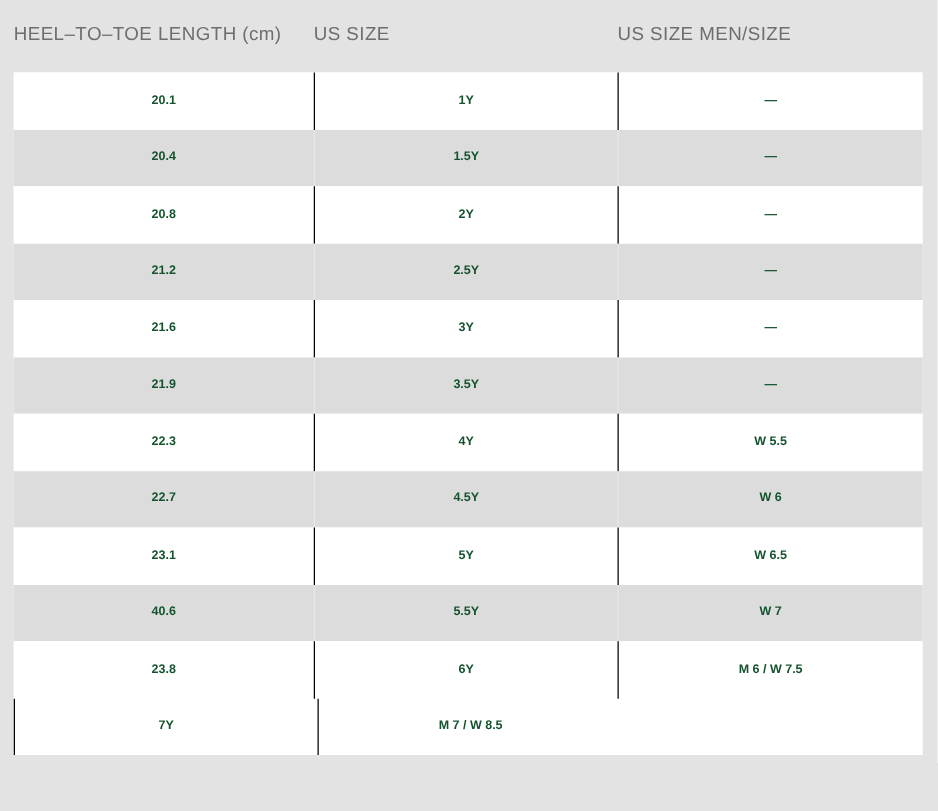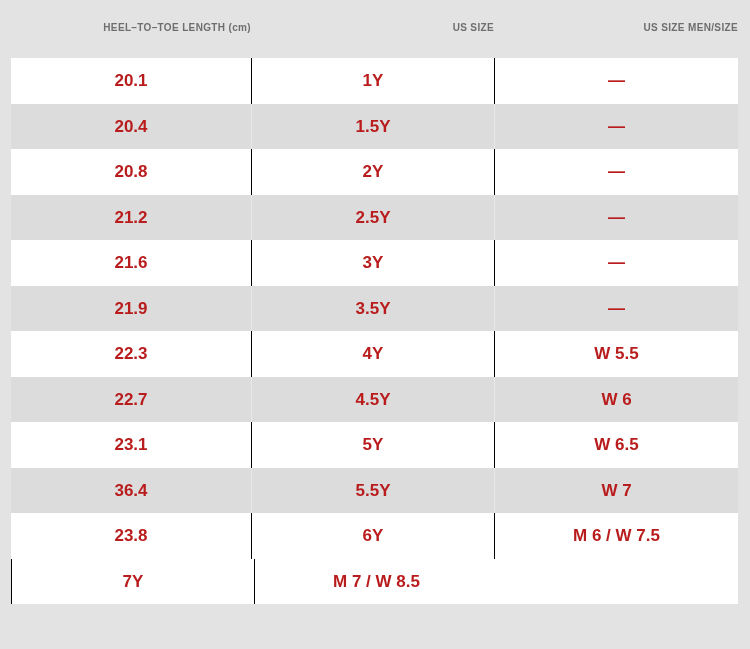--- a/index.html
+++ b/index.html
@@ -25,25 +25,25 @@
   
   .chart-header {
     display: flex;
     width: 727px;
     margin-left: 11px;
     height: 58px;
     align-items: center;
     background: #e3e3e3;
   }
   .chart-header .hcell {
-    font-size: 10px;
-    font-weight: bold;
+    font-size: 15px;
+    font-weight: normal;
     color: #6e6e6e;
     letter-spacing: 0.35px;
-    text-align: right;
+    text-align: left;
     line-height: 1.2;
     box-sizing: border-box;
     padding-bottom: 2px;
   }
   .col-1 { width: 240px; flex: 0 0 240px; }
   .col-2 { width: 243px; flex: 0 0 243px; }
   .col-3 { width: 244px; flex: 0 0 244px; }
 
   
   .chart-body {
@@ -54,23 +54,23 @@
   .chart-row {
     display: flex;
     height: 45.5px;
     align-items: center;
     background: #ffffff;
   }
   .chart-row.striped {
     background: #dcdcdc;
   }
   .chart-row .cell {
-    font-size: 17px;
+    font-size: 10px;
     font-weight: bold;
-    color: #b91c1c;
+    color: #14532d;
     text-align: center;
     line-height: 1;
     height: 45.5px;
     display: flex;
     align-items: center;
     justify-content: center;
     box-sizing: border-box;
   }
   .chart-row .cell.col-2,
   .chart-row .cell.col-3 {
@@ -132,21 +132,21 @@
         <div class="cell col-1">22.7</div>
         <div class="cell col-2">4.5Y</div>
         <div class="cell col-3">W 6</div>
       </div>
       <div class="chart-row">
         <div class="cell col-1">23.1</div>
         <div class="cell col-2">5Y</div>
         <div class="cell col-3">W 6.5</div>
       </div>
       <div class="chart-row striped">
-        <div class="cell col-1">36.4</div>
+        <div class="cell col-1">40.6</div>
         <div class="cell col-2">5.5Y</div>
         <div class="cell col-3">W 7</div>
       </div>
       <div class="chart-row">
         <div class="cell col-1">23.8</div>
         <div class="cell col-2">6Y</div>
         <div class="cell col-3">M 6 / W 7.5</div>
       </div>
       <div class="chart-row">
         <div class="cell col-2">7Y</div>

